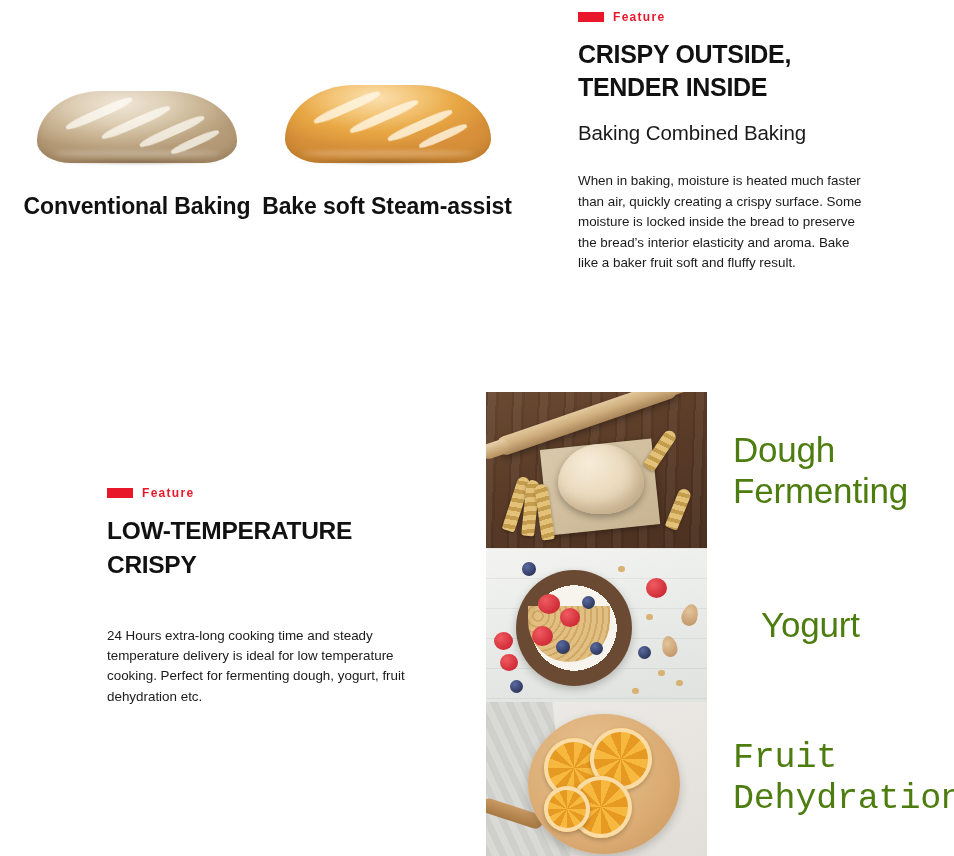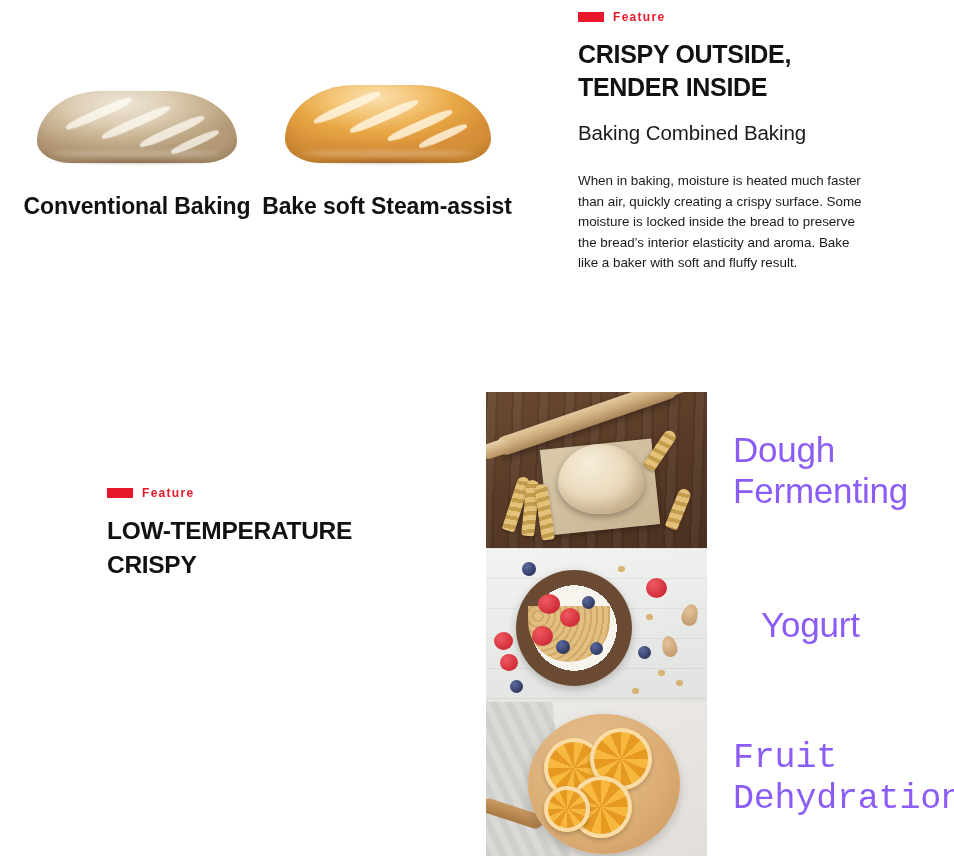--- a/index.html
+++ b/index.html
@@ -208,21 +208,21 @@
     height: 100%;
     flex: 0 0 221px;
     position: relative;
     overflow: hidden;
   }
   .usecase-label {
     margin-left: 26px;
     font-size: 35px;
     font-weight: normal;
     line-height: 1.18;
-    color: #8b5cf6;
+    color: #4d7c0f;
     letter-spacing: -0.2px;
   }
 
   
   .ph-dough {
     background:
       repeating-linear-gradient(92deg,
         rgba(0,0,0,.10) 0px, rgba(0,0,0,.10) 2px,
         rgba(255,255,255,.04) 2px, rgba(255,255,255,.04) 10px,
         rgba(0,0,0,.07) 10px, rgba(0,0,0,.07) 13px,
@@ -413,29 +413,30 @@
   </div>
 </section>
 
 <section class="section-crispy">
   <div class="feature-tag">
     <span class="feature-swatch"></span>
     <span class="feature-word">Feature</span>
   </div>
   <h1 class="crispy-title">CRISPY OUTSIDE, TENDER INSIDE</h1>
   <h2 class="crispy-sub">Baking Combined Baking</h2>
-  <p class="crispy-body">When in baking, moisture is heated much faster than air, quickly creating a crispy surface. Some moisture is locked inside the bread to preserve the bread’s interior elasticity and aroma. Bake like a baker with soft and fluffy result.</p>
+  <p class="crispy-body">When in baking, moisture is heated much faster than air, quickly creating a crispy surface. Some moisture is locked inside the bread to preserve the bread’s interior elasticity and aroma. Bake like a baker fruit soft and fluffy result.</p>
 </section>
 
 <section class="section-lowtemp">
   <div class="feature-tag">
     <span class="feature-swatch"></span>
     <span class="feature-word">Feature</span>
   </div>
   <h1 class="lowtemp-title">LOW-TEMPERATURE CRISPY</h1>
+  <p class="lowtemp-body">24 Hours extra-long cooking time and steady temperature delivery is ideal for low temperature cooking. Perfect for fermenting dough, yogurt, fruit dehydration etc.</p>
 </section>
 
 <section class="section-usecases">
 
   <div class="usecase-row r0">
     <div class="usecase-photo ph-dough">
       <span class="paper"></span>
       <span class="dough-ball"></span>
       <span class="pin"></span>
       <span class="wheat w1"></span>

